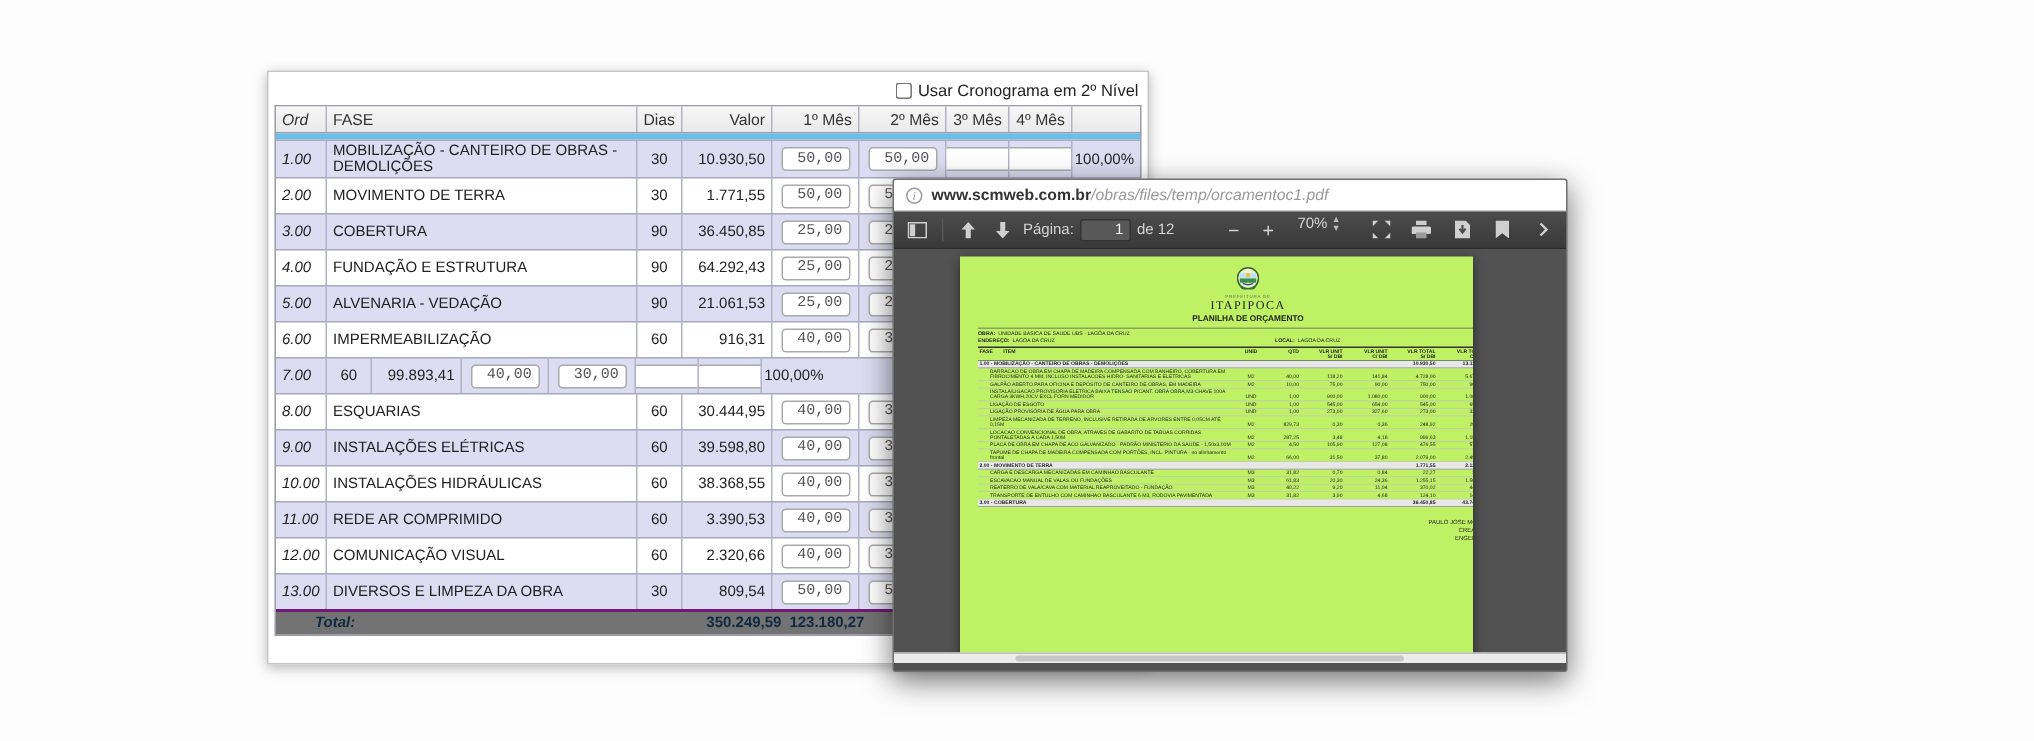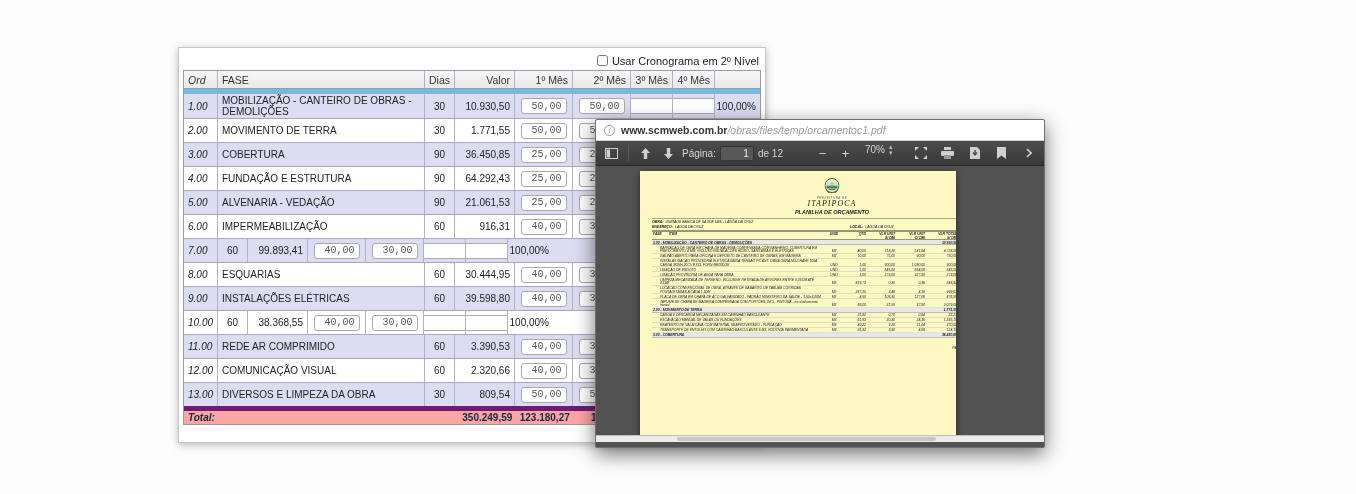--- a/index.html
+++ b/index.html
@@ -29,21 +29,21 @@
   .crow.header { background:linear-gradient(#f7f7f7,#e9e9e9); height:18px; border-bottom:1px solid #9a9aa8;}
   .crow.header .ccell { font-size:10.5px; color:#333; }
   .crow.header .c-dias,.crow.header .c-m,.crow.header .c-m3,.crow.header .c-m4 { justify-content:flex-end;}
   .crow.header .c-valor{justify-content:flex-end;}
   .accent-strip { height:4px; background:#67c0e8; }
   .crow.data { min-height:24px; background:#fff; }
   .crow.data.alt { background:#dcdcf2; }
   .mes-input { width:46px; height:16px; border:1px solid #a9a9a9; border-radius:3px;
     font-family:Liberation Mono, monospace; font-size:10px; color:#555;
     text-align:right; padding:0 4px; background:#fff; }
-  .crow.totals { background:#fca5a5; border-top:5px solid #701a75; min-height:17px; }
+  .crow.totals { background:#737373; border-top:2px solid #701a75; min-height:17px;padding-left:22px; }
   .crow.totals .ccell { border-left:none; font-weight:bold; font-size:10px; color:#102a44; }
   .t-label { width:276px; justify-content:flex-start; }
   .t-valor { width:60px; justify-content:flex-end; }
   .t-m { width:58px; justify-content:flex-end; }
   .t-m3,.t-m4 { width:42px; } .t-pct { width:46px; }
 
   
   #pdf-win { position:absolute; left:595px; top:119px; width:450px; height:329px;
     background:#525252; border:1px solid #6f6f6f; border-radius:2px;
     box-shadow:0 6px 20px rgba(0,0,0,.55); z-index:5; overflow:hidden; }
@@ -60,22 +60,22 @@
   .tb-btn { height:19px; min-width:19px; display:flex; align-items:center; justify-content:center;
     border-radius:2px; cursor:default; }
   .tb-sep { width:1px; height:16px; background:#2e2e2e; border-right:1px solid #5a5a5a; margin:0 3px;}
   .page-input { width:34px; height:15px; background:#585858; border:1px solid #333;
     border-radius:2px; color:#eee; font-size:10px; text-align:right; padding:0 4px;
     font-family:"Liberation Sans",sans-serif; }
   .zoom-box { display:flex; gap:4px; padding:0 6px; height:19px; }
   .zoom-caret { font-size:7px; line-height:6px; color:#bbb; }
   .tb-right { margin-left:auto; display:flex; align-items:center; gap:8px; }
   .pdf-content { position:relative; height:276px; background:#525252; overflow:hidden; }
-  .pdf-page { position:absolute; left:44px; top:5px; width:316px; height:270px;
-    background:#fef9c3; box-shadow:0 2px 7px rgba(0,0,0,.5); overflow:hidden;font-style:italic; }
+  .pdf-page { position:absolute; left:44px; top:5px; width:342px; height:270px;
+    background:#bef264; box-shadow:0 2px 7px rgba(0,0,0,.5); overflow:hidden; }
   .page-inner { width:768px; height:540px; transform:scale(.5); transform-origin:0 0;
     padding:14px 24px 0 24px; color:#222; }
   .doc-center { text-align:center; }
   .logo-top { font-size:6px; letter-spacing:1px; color:#666; margin-top:2px; }
   .logo-name { font-family:"Liberation Serif",serif; font-size:16px; letter-spacing:2px; color:#222; }
   .doc-title { font-size:11px; font-weight:bold; margin-top:2px; }
   .doc-rule { border-top:1px solid #555; margin-top:6px; }
   .doc-line { font-size:7px; margin-top:3px; display:flex; }
   .doc-line b { margin-right:4px; }
   .doc-local { position:absolute; left:55%; display:flex; }
@@ -285,20 +285,21 @@
           <div class="ccell c-m3">
             <input class="mes-input" style="">
           </div>
           <div class="ccell c-m4">
             <input class="mes-input" style="">
           </div>
           <div class="ccell c-pct">100,00%</div>
         </div>
         <div class="crow data">
           <div class="ccell c-ord">10.00</div>
+          <div class="ccell c-fase">INSTALAÇÕES HIDRÁULICAS</div>
           <div class="ccell c-dias">60</div>
           <div class="ccell c-valor">38.368,55</div>
           <div class="ccell c-m">
             <input class="mes-input" value="40,00" style="">
           </div>
           <div class="ccell c-m">
             <input class="mes-input" value="30,00" style="">
           </div>
           <div class="ccell c-m3">
             <input class="mes-input" style="">

